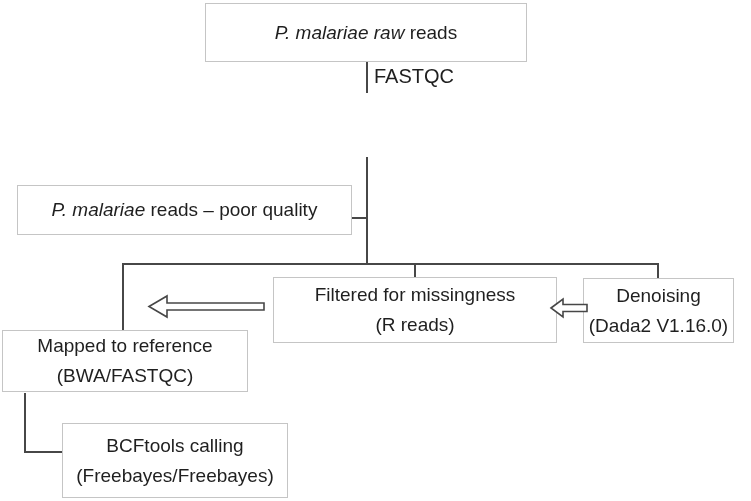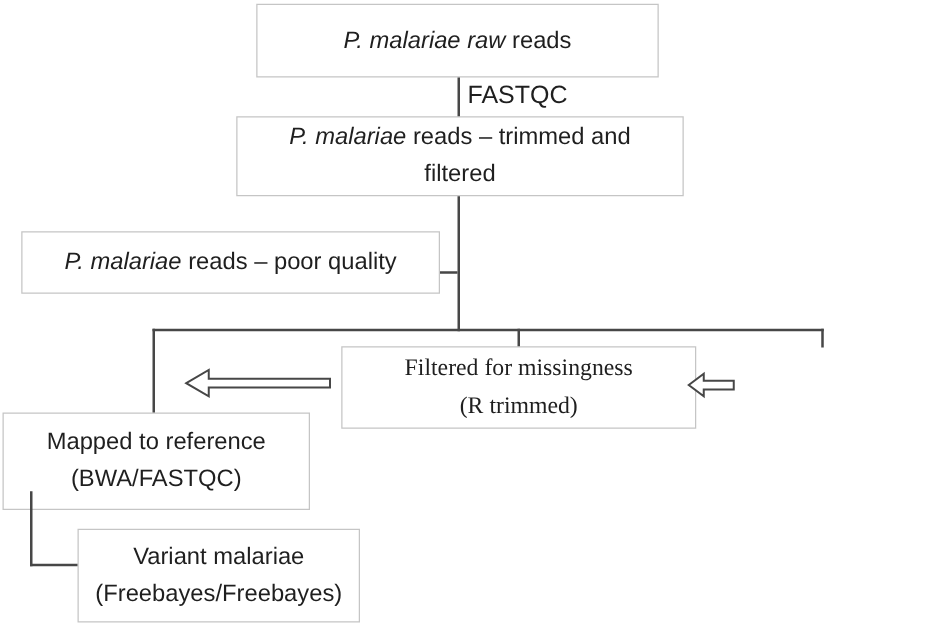--- a/index.html
+++ b/index.html
@@ -39,42 +39,42 @@
 </style>
 </head>
 <body>
 
 <div class="canvas">
 
   <div class="box" style="left:205px; top:3px; width:322px; height:59px;">
     <div><span class="ital">P. malariae raw</span><span> reads</span></div>
   </div>
 
-  <div class="box" style="left:189px; top:93px; width:358px; height:64px;">
-    <div><span class="ital">P. malariae</span><span> reads – trimmed and</span></div>
-    <div>filtered</div>
-  </div>
 
   <div class="box" style="left:17px; top:185px; width:335px; height:50px;">
     <div><span class="ital">P. malariae</span><span> reads – poor quality</span></div>
   </div>
 
-  <div class="box" style="left:273px; top:277px; width:284px; height:66px;font-family:Liberation Serif, serif;">
+  <div class="box" style="left:273px; top:277px; width:284px; height:66px;">
     <div>Filtered for missingness</div>
-    <div>(R trimmed)</div>
+    <div>(R reads)</div>
   </div>
 
+  <div class="box" style="left:583px; top:278px; width:151px; height:65px;">
+    <div>Denoising</div>
+    <div>(Dada2 V1.16.0)</div>
+  </div>
 
-  <div class="box" style="left:2px; top:330px; width:246px; height:78px;">
+  <div class="box" style="left:2px; top:330px; width:246px; height:62px;">
     <div>Mapped to reference</div>
     <div>(BWA/FASTQC)</div>
   </div>
 
   <div class="box" style="left:62px; top:423px; width:226px; height:75px;">
-    <div>Variant malariae</div>
+    <div>BCFtools calling</div>
     <div>(Freebayes/Freebayes)</div>
   </div>
 
   <div class="lbl" style="left:374px; top:65px;">FASTQC</div>
 
   <div class="line" style="left:366px; top:62px;  width:2px;   height:31px;"></div>
   <div class="line" style="left:366px; top:157px; width:2px;   height:108px;"></div>
   <div class="line" style="left:352px; top:217px; width:14px;  height:2px;"></div>
   <div class="line" style="left:122px; top:263px; width:537px; height:2px;"></div>
   <div class="line" style="left:122px; top:263px; width:2px;   height:67px;"></div>

